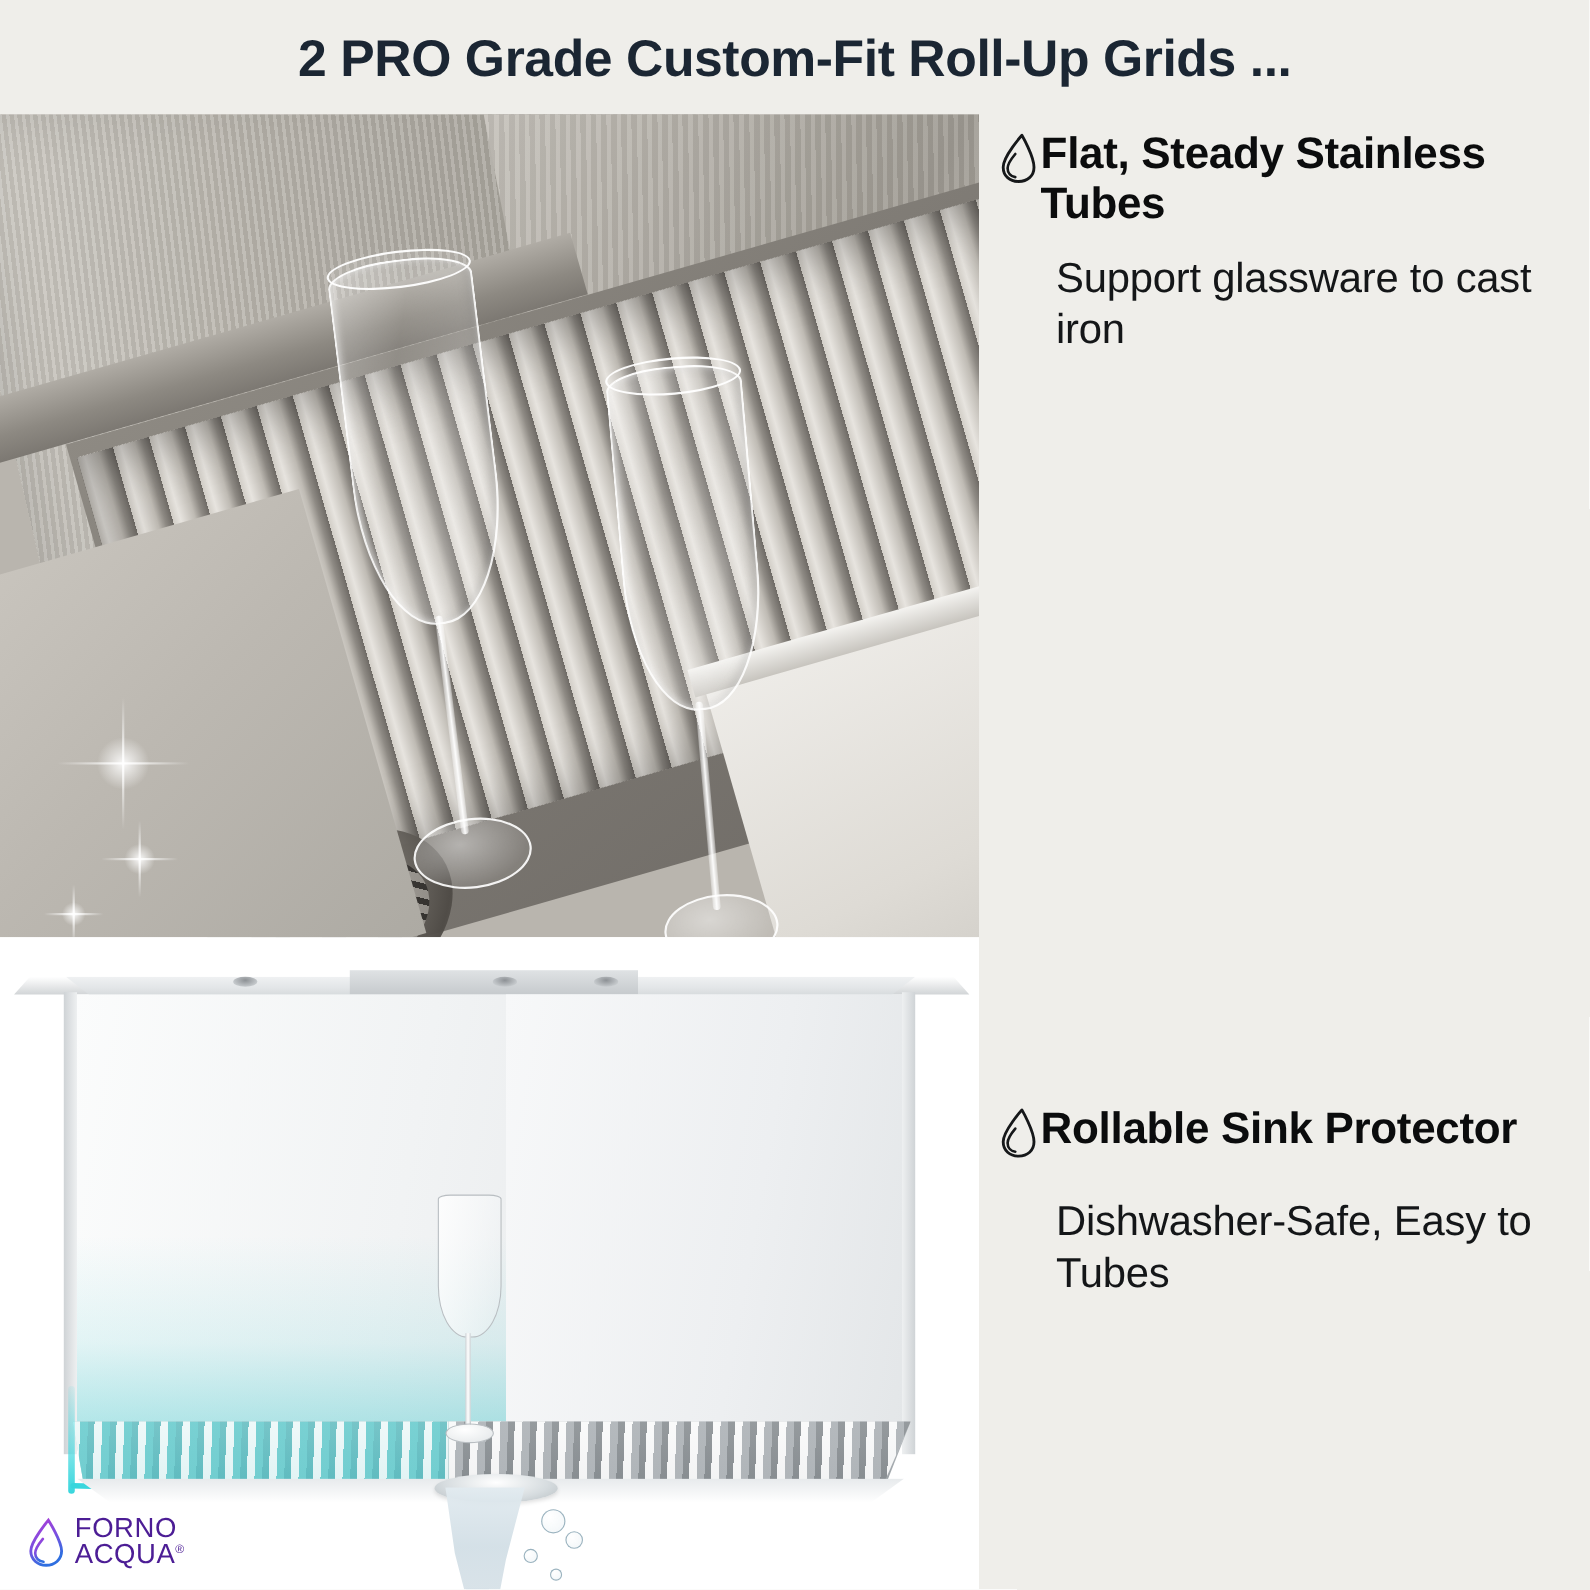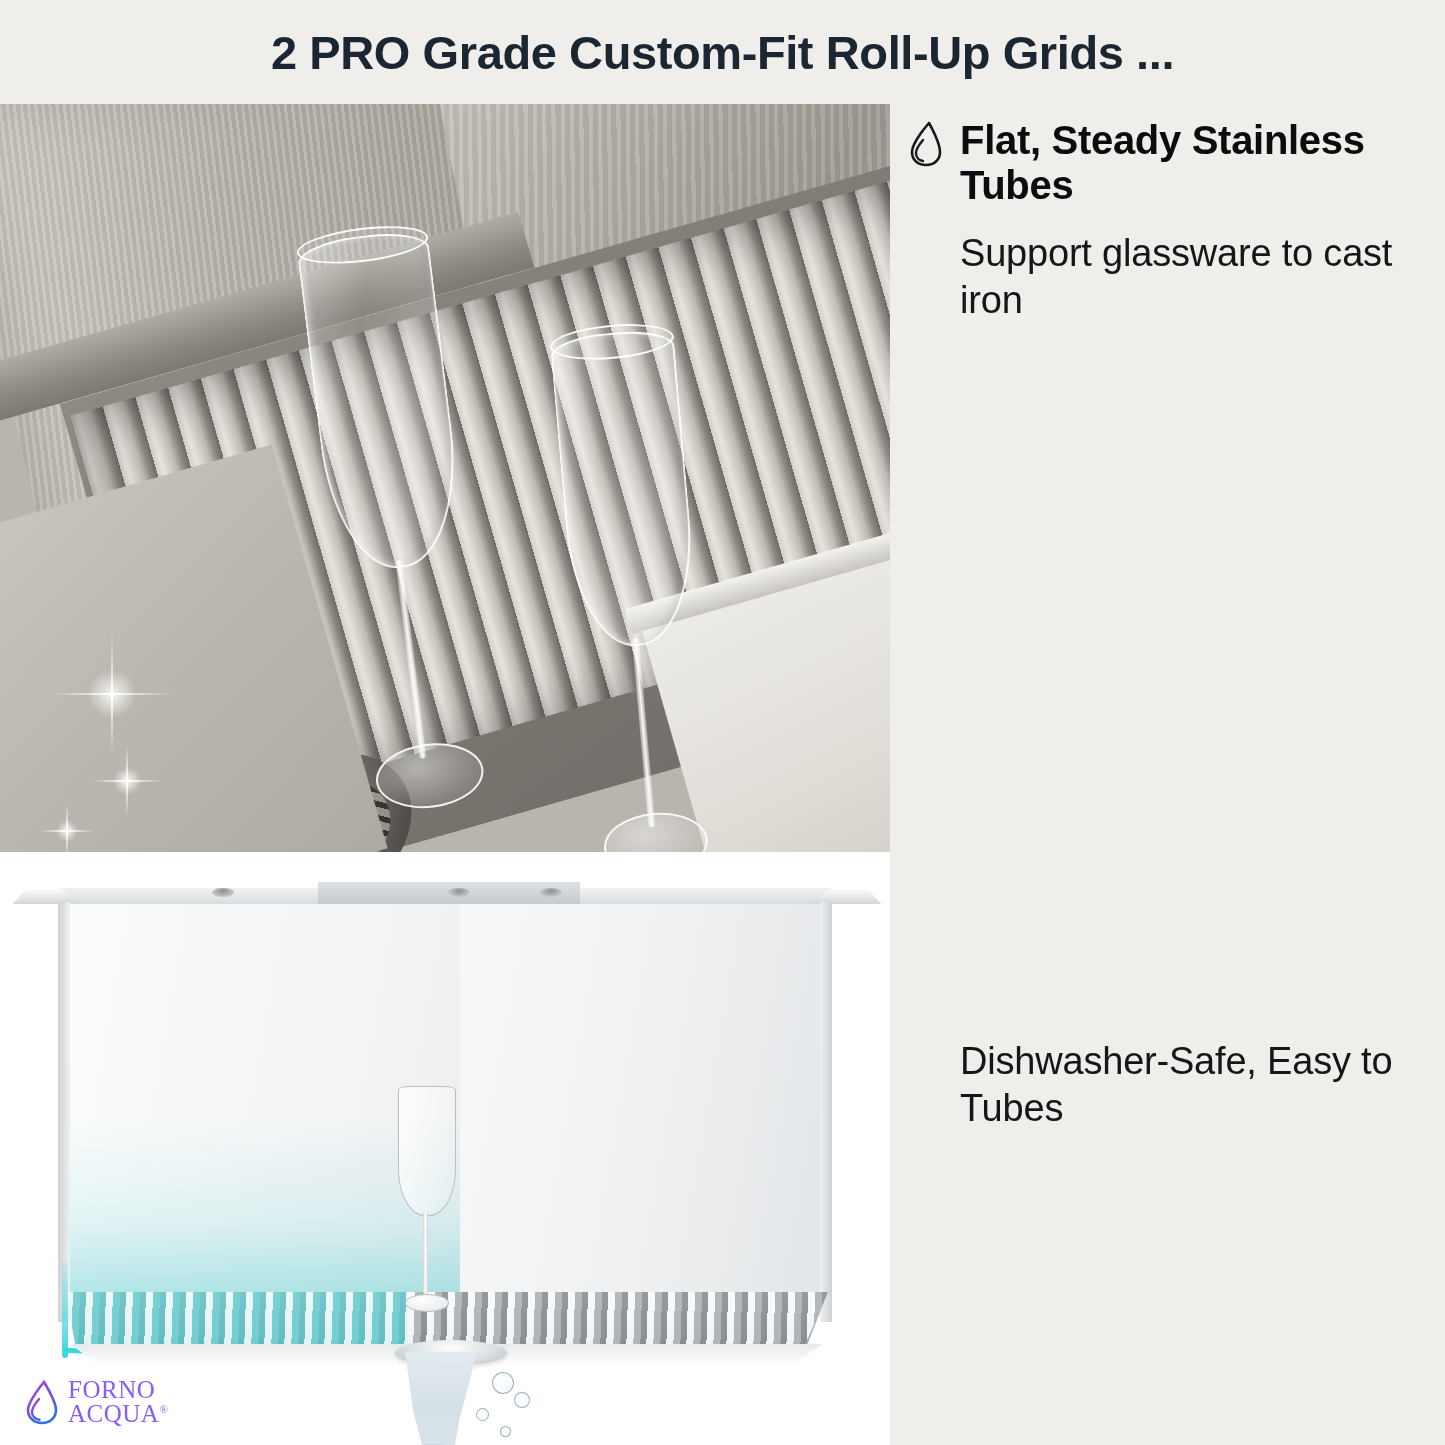--- a/index.html
+++ b/index.html
@@ -354,40 +354,40 @@
 
   
   .logo {
     position: absolute;
     left: 24px; top: 1378px;
     display: flex; align-items: center; gap: 8px;
   }
   .logo-mark { width: 36px; height: 46px; }
   .logo-text {
     display: flex; flex-direction: column;
-    font-family: Liberation Serif, serif;
-    color: #8b5cf6; line-height: .94;
+    font-family: Liberation Sans, sans-serif;
+    color: #4c1d95; line-height: .94;
   }
   .logo-l1 { font-size: 25px; letter-spacing: .5px; }
   .logo-l2 { font-size: 25px; letter-spacing: .5px; }
   .logo-reg { font-size: 11px; vertical-align: super; }
 
   
   .features {
     position: absolute;
     left: 906px; top: 104px;
     width: 520px;
     height: 1341px;
   }
   .feature { position: absolute; left: 0; width: 520px; }
   .f1 { top: 14px; }
   .f2 { top: 330px; }
   .f3 { top: 900px; }
 
-  .feat-head { display: flex; align-items: flex-start; gap: 14px; }
+  .feat-head { display: flex; align-items: flex-start; }
   .drop-icon { flex: 0 0 auto; width: 40px; height: 48px; margin-top: 2px; }
   .feat-title {
     font-size: 40px;
     font-weight: 700;
     color: #0b0c0d;
     line-height: 1.12;
     letter-spacing: -0.3px;
   }
   .feat-body {
     margin-left: 54px;
@@ -509,17 +509,24 @@
         </svg>
         <div class="feat-title">Flat, Steady Stainless Tubes</div>
       </div>
       <div class="feat-body">Support glassware to cast iron</div>
     </div>
 
     <div class="feature f2">
     </div>
 
     <div class="feature f3">
+      <div class="feat-head">
+        <svg class="drop-icon" viewBox="0 0 40 48">
+          <path d="M23 3 C23 3 6 22 6 32 C6 40 12 45 20 45 C28 45 34 40 34 32 C34 22 23 3 23 3 Z" fill="none" stroke="#16181a" stroke-width="2.6" stroke-linejoin="round"></path>
+          <path d="M17 20 C12 26 10 29 10 33 C10 37.5 13 40.5 17 41" fill="none" stroke="#16181a" stroke-width="2.4" stroke-linecap="round"></path>
+        </svg>
+        <div class="feat-title">Rollable Sink Protector</div>
+      </div>
       <div class="feat-body">Dishwasher-Safe, Easy to Tubes</div>
     </div>
 
   </div>
 </div>
 
 </body></html>

